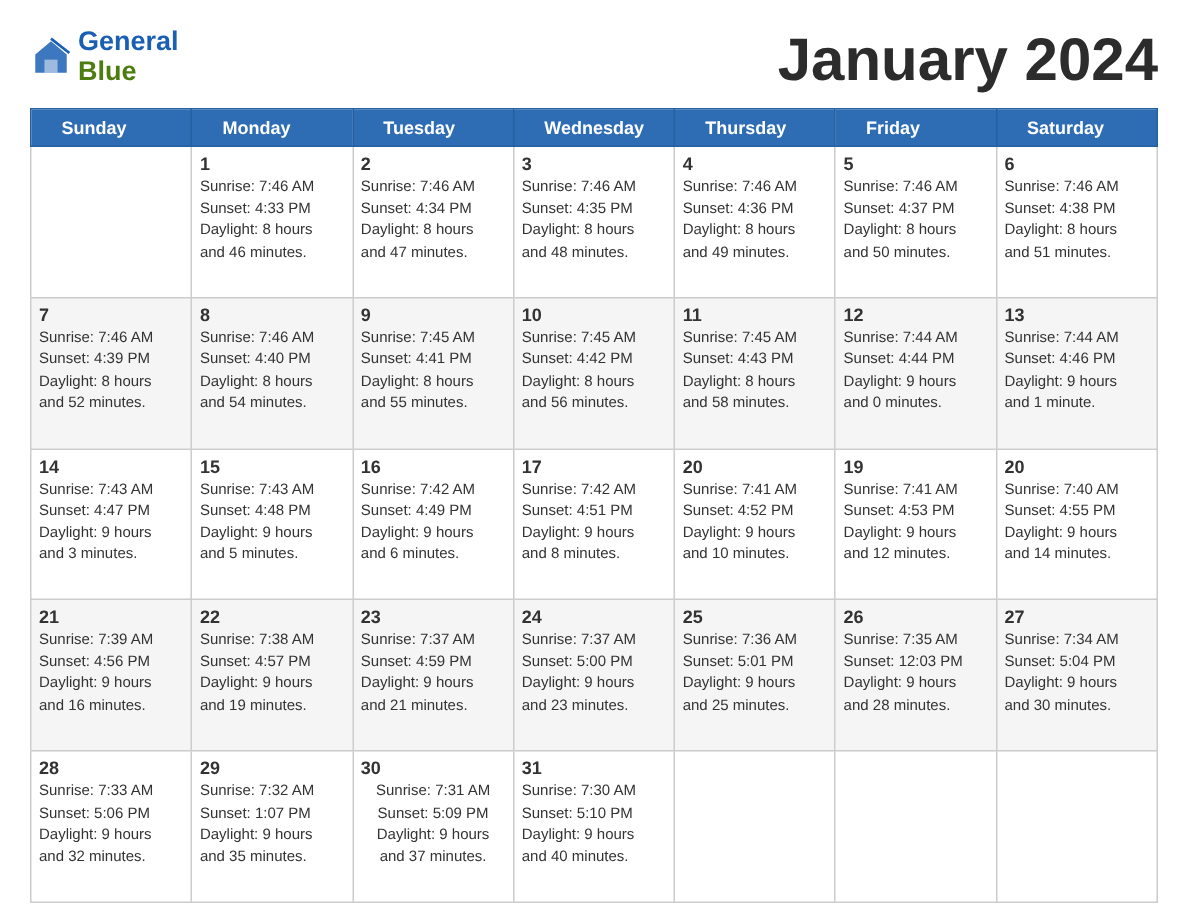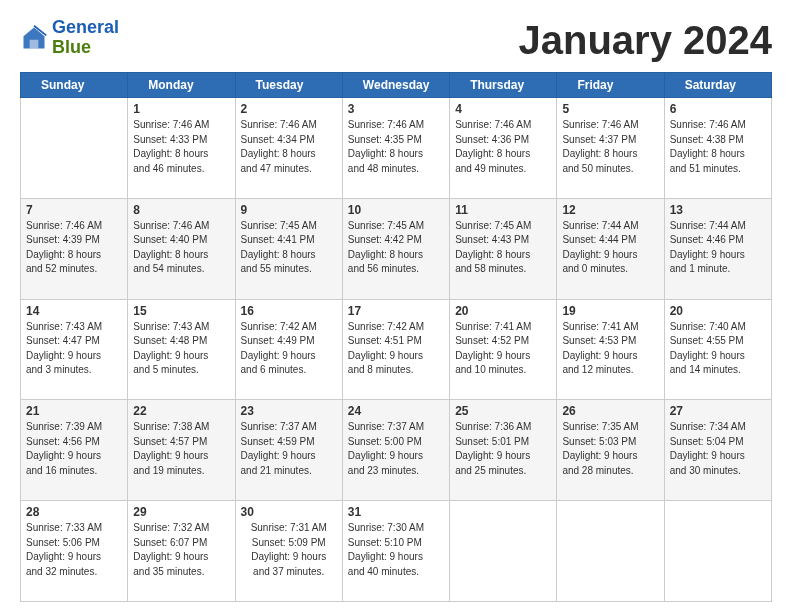--- a/index.html
+++ b/index.html
@@ -312,21 +312,21 @@
           <td>
             <span class="day-number">25</span>
             <div class="day-info" style="white-space: pre-line;">Sunrise: 7:36 AM
 Sunset: 5:01 PM
 Daylight: 9 hours
 and 25 minutes.</div>
           </td>
           <td>
             <span class="day-number">26</span>
             <div class="day-info" style="white-space: pre-line;">Sunrise: 7:35 AM
-Sunset: 5:03 PM
+Sunset: 12:03 PM
 Daylight: 9 hours
 and 28 minutes.</div>
           </td>
           <td>
             <span class="day-number">27</span>
             <div class="day-info" style="white-space: pre-line;">Sunrise: 7:34 AM
 Sunset: 5:04 PM
 Daylight: 9 hours
 and 30 minutes.</div>
           </td>
@@ -335,21 +335,21 @@
           <td>
             <span class="day-number">28</span>
             <div class="day-info" style="white-space: pre-line;">Sunrise: 7:33 AM
 Sunset: 5:06 PM
 Daylight: 9 hours
 and 32 minutes.</div>
           </td>
           <td>
             <span class="day-number">29</span>
             <div class="day-info" style="white-space: pre-line;">Sunrise: 7:32 AM
-Sunset: 6:07 PM
+Sunset: 1:07 PM
 Daylight: 9 hours
 and 35 minutes.</div>
           </td>
           <td>
             <span class="day-number">30</span>
             <div class="day-info" style="white-space: pre-line; text-align: center;">Sunrise: 7:31 AM
 Sunset: 5:09 PM
 Daylight: 9 hours
 and 37 minutes.</div>
           </td>

